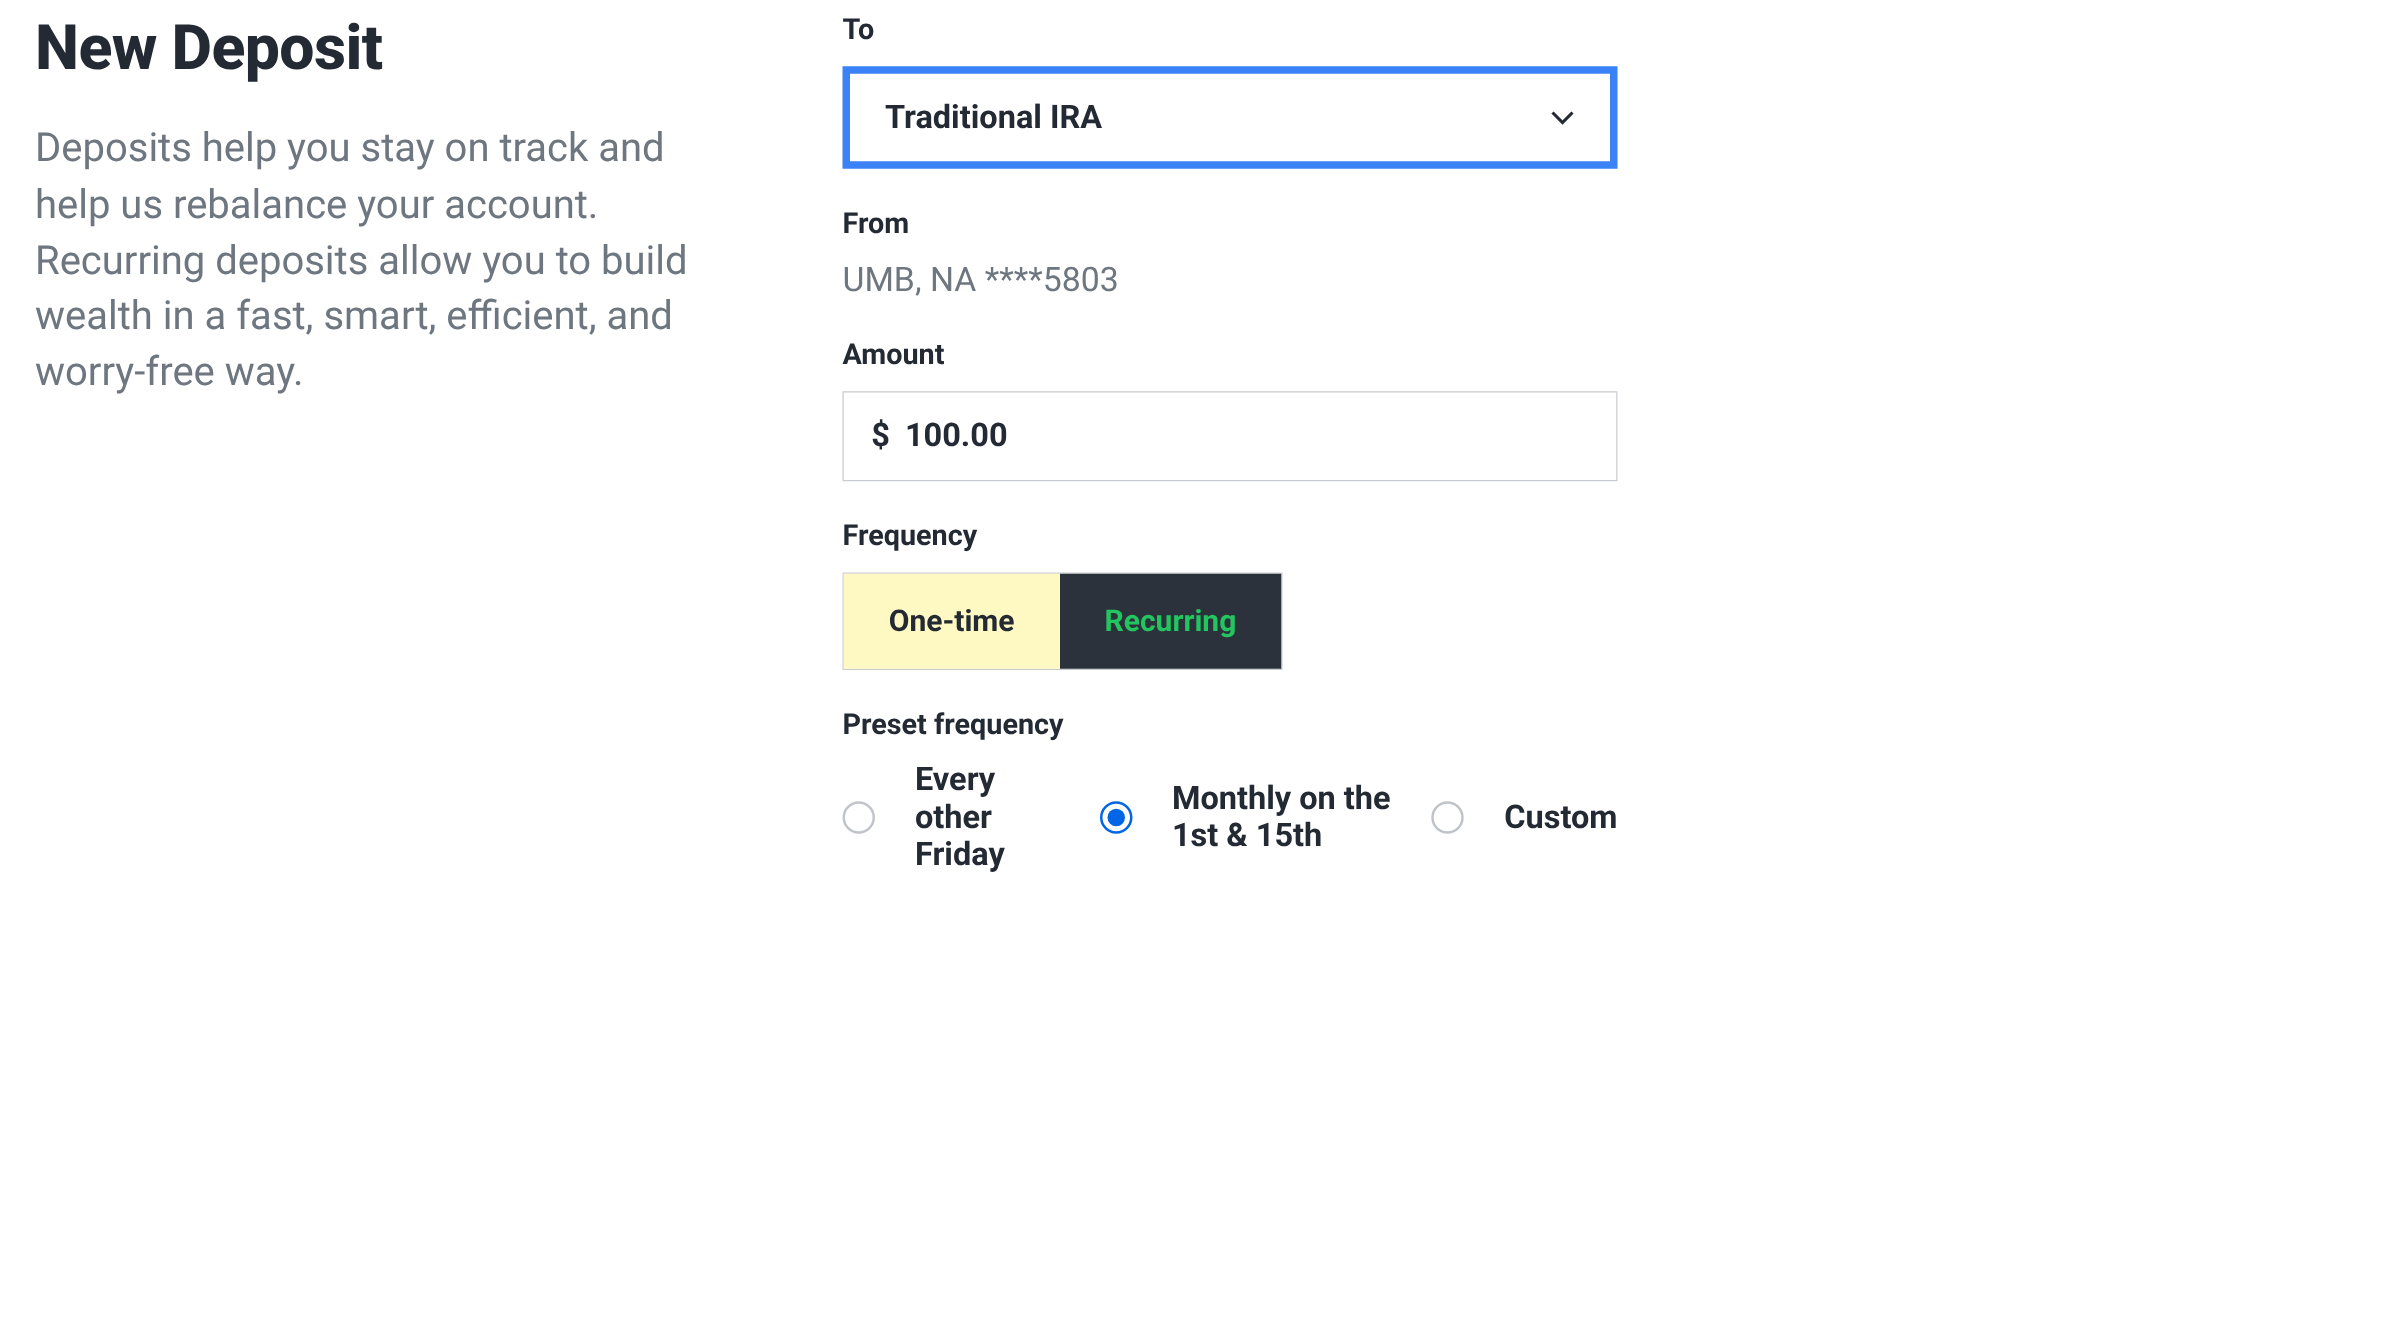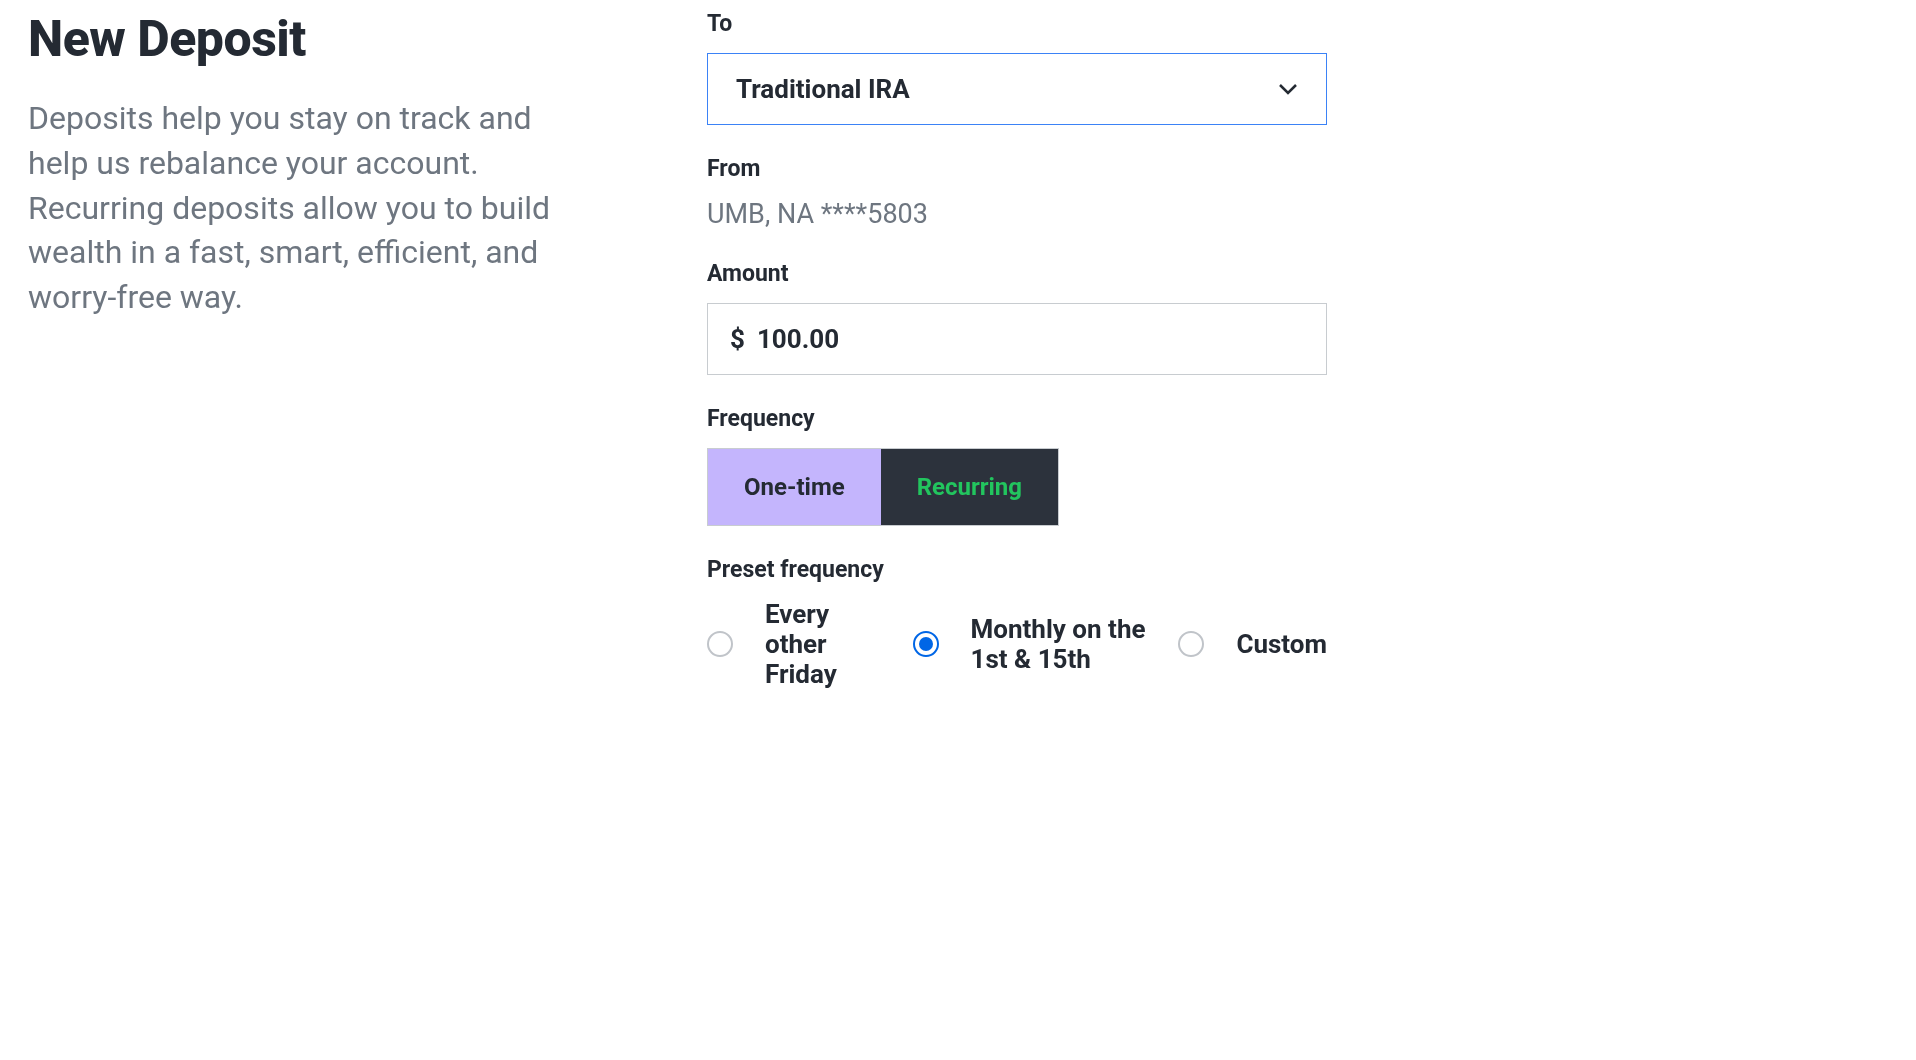--- a/index.html
+++ b/index.html
@@ -9,21 +9,21 @@
     }
     body {
       font-family: -apple-system, BlinkMacSystemFont, "Segoe UI", Roboto, Helvetica, Arial, sans-serif;
       background: #fff;
       color: #1a1a1a;
       padding: 10px 28px;
     }
     .container {
       display: flex;
       max-width: 1460px;
-      gap: 119px;
+      gap: 86px;
     }
     .left-col {
       flex: 0 0 560px;
     }
     .right-col {
       flex: 1;
       max-width: 620px;
     }
     .page-title {
       font-size: 50px;
@@ -45,21 +45,21 @@
       font-size: 23px;
       font-weight: 700;
       color: #242a33;
       margin-bottom: 16px;
       display: block;
     }
     .select-box {
       display: flex;
       align-items: center;
       justify-content: space-between;
-      border: 1px solid #3b82f6;
+      border: 6px solid #3b82f6;
       padding: 20px 28px;
       cursor: pointer;
       background: #fff;
     }
     .select-value {
       font-size: 26px;
       font-weight: 700;
       color: #242a33;
     }
     .chevron {
@@ -97,21 +97,21 @@
     .toggle-group {
       display: inline-flex;
       border: 1px solid #c8ccd0;
     }
     .toggle-btn {
       padding: 24px 36px;
       font-size: 24px;
       font-weight: 700;
       cursor: pointer;
       border: none;
-      background: #c4b5fd;
+      background: #fef9c3;
       color: #242a33;
       font-family: inherit;
     }
     .toggle-btn.active {
       background: #2c323c;
       color: #22c55e;
     }
     .radio-list {
       display: flex;
       flex-direction: row;

